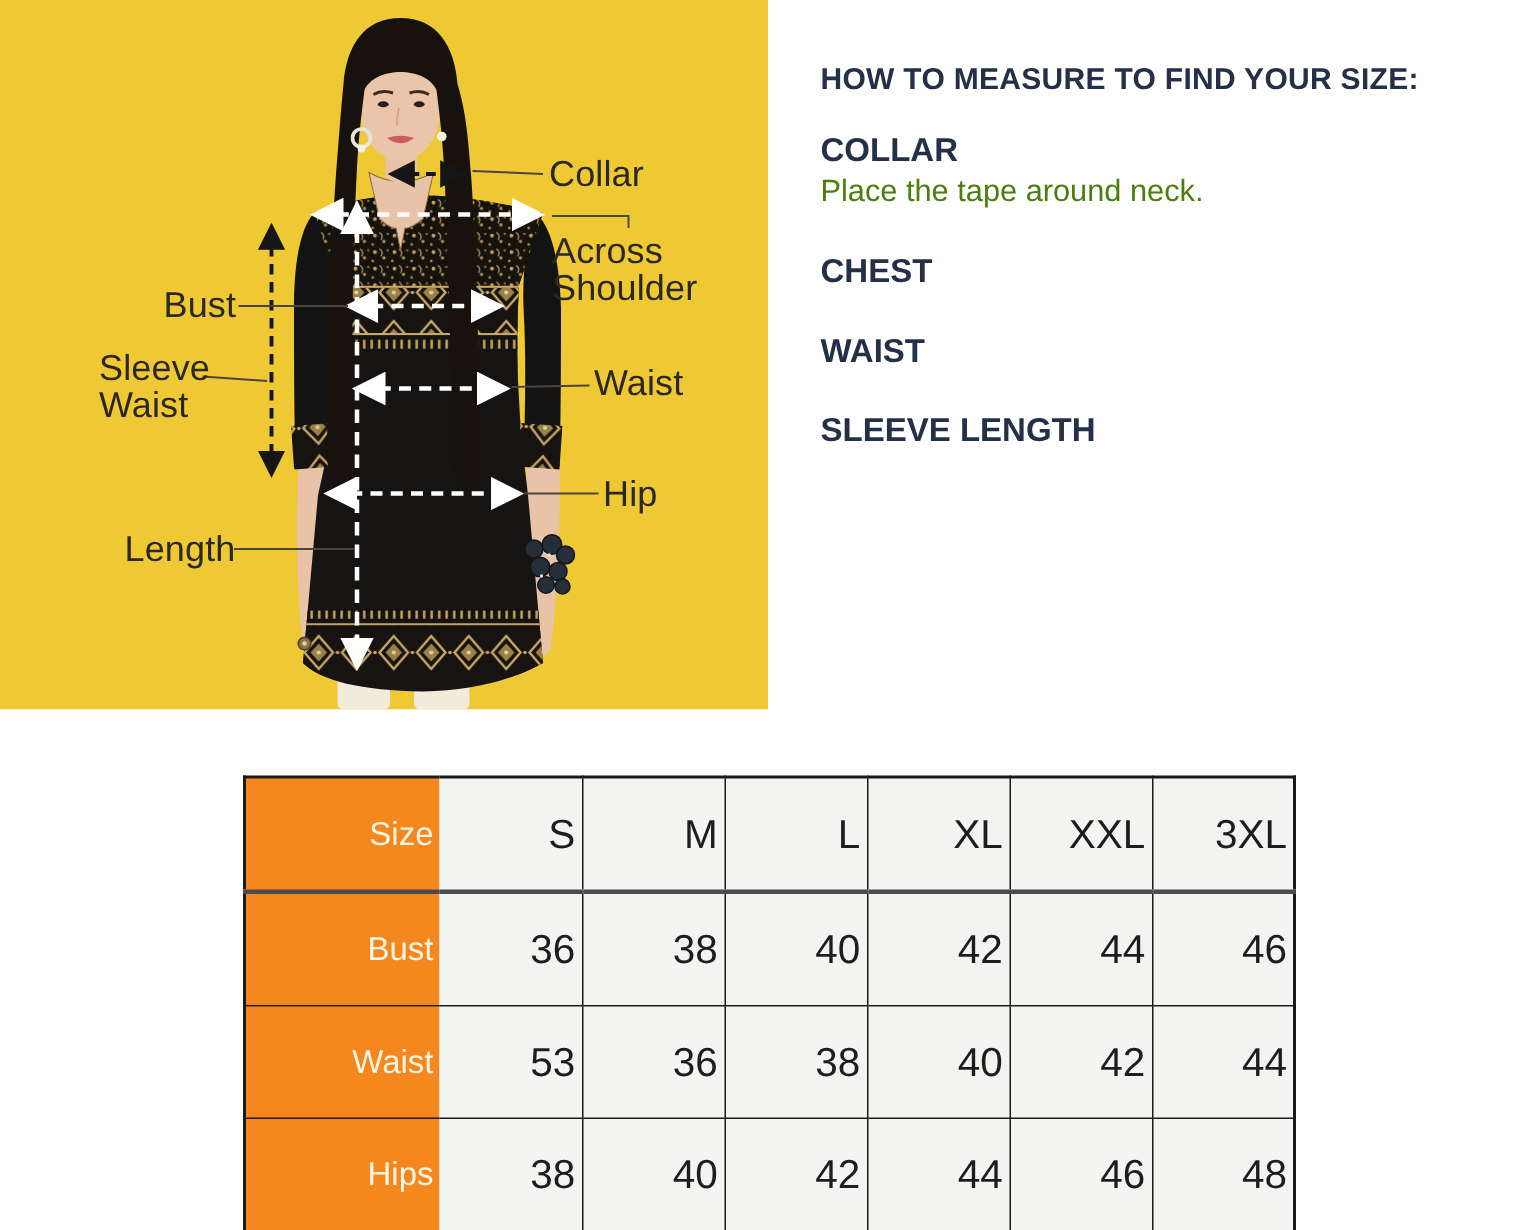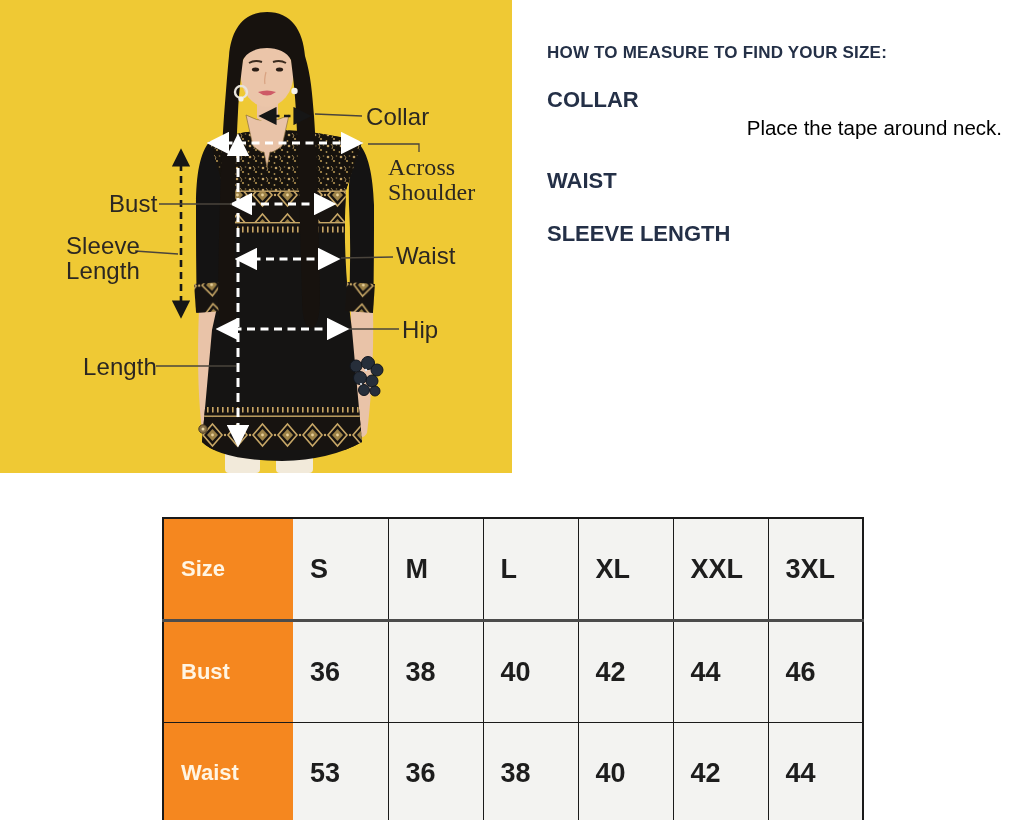--- a/index.html
+++ b/index.html
@@ -7,30 +7,30 @@
         font-family:"Liberation Sans",sans-serif;}
 
   
   .figure{position:absolute;left:0;top:0;width:512px;height:473px;}
   .figure svg{position:absolute;left:0;top:0;}
   .flabel{position:absolute;font-size:24px;line-height:25px;color:#2B2722;
           white-space:pre-line;letter-spacing:.1px;}
 
   
   .instructions{position:absolute;left:547px;top:40px;width:455px;}
-  .ins-title{font-size:17px;font-weight:700;color:#243047;line-height:26px;margin:0 0 20px;letter-spacing:.2px;}
+  .ins-title{font-size:20px;font-weight:700;color:#243047;line-height:26px;margin:0 0 20px;letter-spacing:.2px;}
   .ins-h{font-size:22px;font-weight:700;color:#243047;line-height:28px;margin:25px 0 0;}
   .ins-h.first{margin-top:0;}
-  .ins-b{font-size:20.5px;color:#000000;line-height:28px;margin:0;white-space:pre-line;text-align:right;}
+  .ins-b{font-size:20.5px;color:#4d7c0f;line-height:28px;margin:0;white-space:pre-line;}
 
   
   .size-table{position:absolute;left:162px;top:517px;width:700px;border-collapse:collapse;
               table-layout:fixed;border:2px solid #1a1a1a;}
-  .size-table th,.size-table td{border:1.5px solid #1a1a1a;height:66px;text-align:left;
-              vertical-align:middle;font-weight:700;padding:17px;}
+  .size-table th,.size-table td{border:1.5px solid #1a1a1a;height:66px;text-align:right;
+              vertical-align:middle;font-weight:400;padding:4px;}
   .size-table thead th{border-bottom:3px solid #4b4b4b;}
   .size-table .val{background:#F3F3F1;color:#1D1D1D;font-size:27px;}
   .size-table .lab{background:#F5871F;color:#FFF5E3;font-size:22px;border-right:none;}
   .size-table th:nth-child(2),.size-table td:nth-child(2){border-left:none;}
   .col-size{width:130px;} .col-s{width:95px;}
 </style>
 </head>
 <body>
 
 <div class="page">
@@ -153,36 +153,37 @@
         <path d="M368,144 L419,144 L419,152"></path>
         <path d="M159,204 L232,204"></path>
         <path d="M135,251 L178,254"></path>
         <path d="M341,258 L393,257"></path>
         <path d="M349,329 L399,329"></path>
         <path d="M156,366 L236,366"></path>
       </g>
     </svg>
 
     <div class="flabel" style="left:366px;top:104px;">Collar</div>
-    <div class="flabel" style="left:388px;top:155px;font-family:Liberation Serif, serif;">Across
+    <div class="flabel" style="left:368px;top:155px;">Across
 Shoulder</div>
     <div class="flabel" style="left:109px;top:191px;">Bust</div>
     <div class="flabel" style="left:66px;top:233px;">Sleeve
-Length</div>
+Waist</div>
     <div class="flabel" style="left:396px;top:243px;">Waist</div>
     <div class="flabel" style="left:402px;top:317px;text-align:right;">Hip</div>
     <div class="flabel" style="left:83px;top:354px;">Length</div>
   </div>
 
   <div class="instructions">
     <div class="ins-title">HOW TO MEASURE TO FIND YOUR SIZE:</div>
 
     <div class="ins-h first">COLLAR</div>
     <p class="ins-b">Place the tape around neck.</p>
 
+    <div class="ins-h">CHEST</div>
 
     <div class="ins-h">WAIST</div>
 
     <div class="ins-h">SLEEVE LENGTH</div>
   </div>
 
   <table class="size-table">
     <colgroup>
       <col class="col-size">
         <col class="col-s">
@@ -215,16 +216,25 @@
       </tr>
       <tr>
         <td class="lab">Waist</td>
         <td class="val">53</td>
         <td class="val">36</td>
         <td class="val">38</td>
         <td class="val">40</td>
         <td class="val">42</td>
         <td class="val">44</td>
       </tr>
+      <tr>
+        <td class="lab">Hips</td>
+        <td class="val">38</td>
+        <td class="val">40</td>
+        <td class="val">42</td>
+        <td class="val">44</td>
+        <td class="val">46</td>
+        <td class="val">48</td>
+      </tr>
     </tbody>
   </table>
 
 </div>
 
 </body></html>

